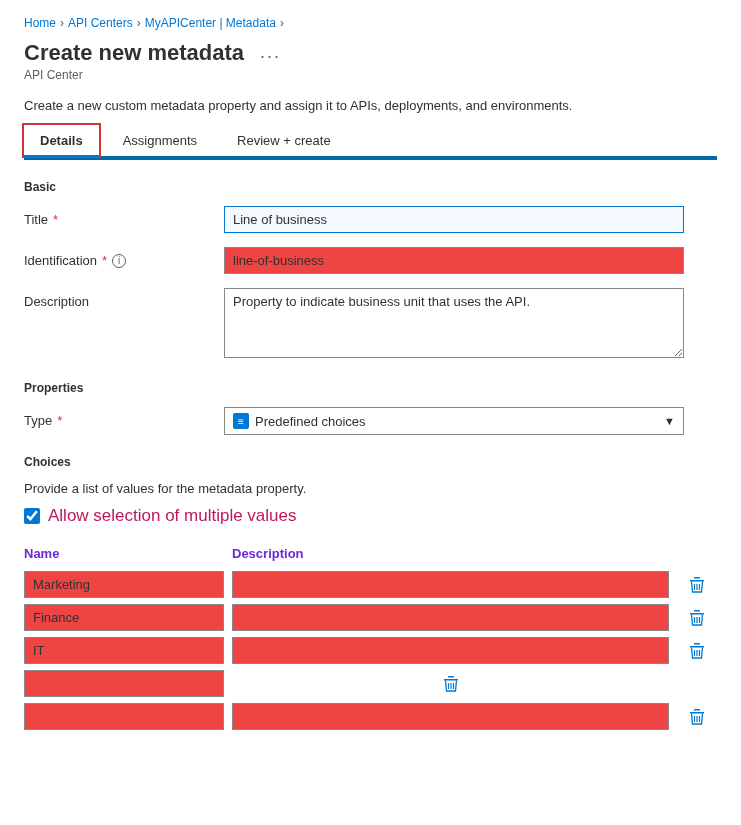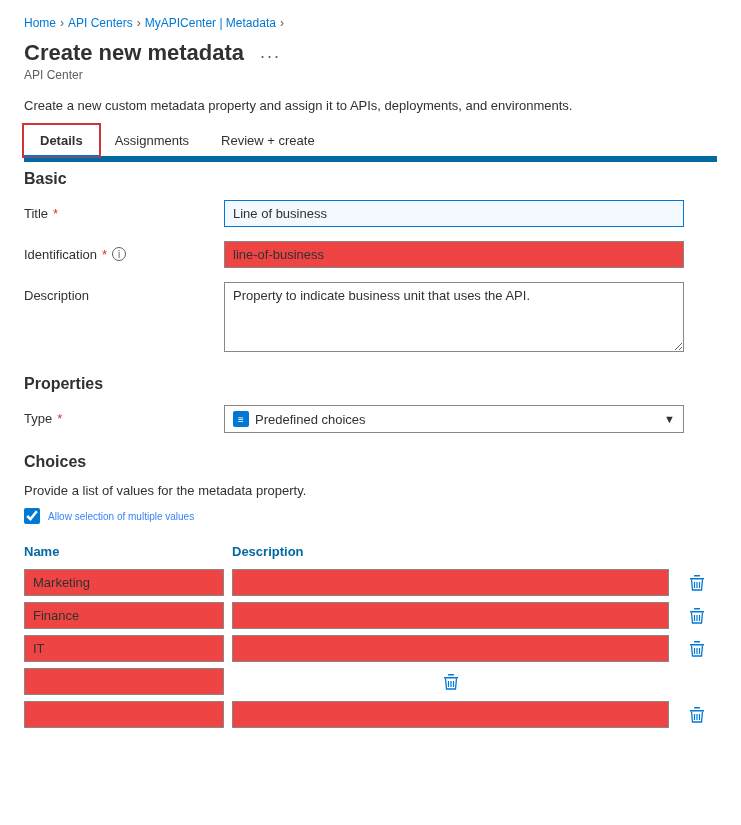--- a/index.html
+++ b/index.html
@@ -50,23 +50,23 @@
       margin-bottom: 16px;
     }
     .description-text {
       font-size: 13px;
       color: #323130;
       margin-bottom: 12px;
     }
     .tabs {
       display: flex;
       align-items: center;
-      gap: 0;
-      border-bottom: 6px solid #0369a1;
-      margin-bottom: 8px;
+      gap: 8px;
+      border-bottom: 4px solid #0369a1;
+      margin-bottom: 20px;
     }
     .tab {
       padding: 8px 16px;
       font-size: 13px;
       cursor: pointer;
       color: #323130;
       border: none;
       background: none;
       position: relative;
     }
@@ -79,36 +79,37 @@
     .tab.active::after {
       content: '';
       position: absolute;
       bottom: -1px;
       left: 0; right: 0;
       height: 2px;
       background: #0078d4;
     }
     .section-label {
       font-weight: 700;
-      font-size: 16px;
+      font-size: 12px;
       margin-bottom: 12px;
       color: #323130;
     }
     .form-row {
       display: flex;
       align-items: flex-start;
       margin-bottom: 14px;
     }
     .form-label {
       width: 200px;
       min-width: 200px;
       font-size: 13px;
       color: #323130;
       padding-top: 6px;
       display: flex;
+      align-items: center;
       gap: 5px;
     }
     .required { color: #d13438; }
     .info-icon {
       display: inline-flex;
       align-items: center;
       justify-content: center;
       width: 14px;
       height: 14px;
       border: 1px solid #605e5c;
@@ -203,31 +204,31 @@
       gap: 8px;
       margin-bottom: 16px;
     }
     .checkbox-input {
       width: 16px;
       height: 16px;
       accent-color: #0078d4;
       cursor: pointer;
     }
     .checkbox-label {
-      font-size: 10px;
-      color: #3b82f6;
+      font-size: 17px;
+      color: #be185d;
     }
     .choices-header {
       display: grid;
       grid-template-columns: 200px 1fr 40px;
       gap: 8px;
       padding: 4px 0;
       font-weight: 600;
       font-size: 13px;
-      color: #0369a1;
+      color: #6d28d9;
       margin-bottom: 6px;
     }
     .choices-row {
       display: grid;
       grid-template-columns: 200px 1fr 40px;
       gap: 8px;
       margin-bottom: 6px;
       align-items: center;
     }
     .delete-btn {

